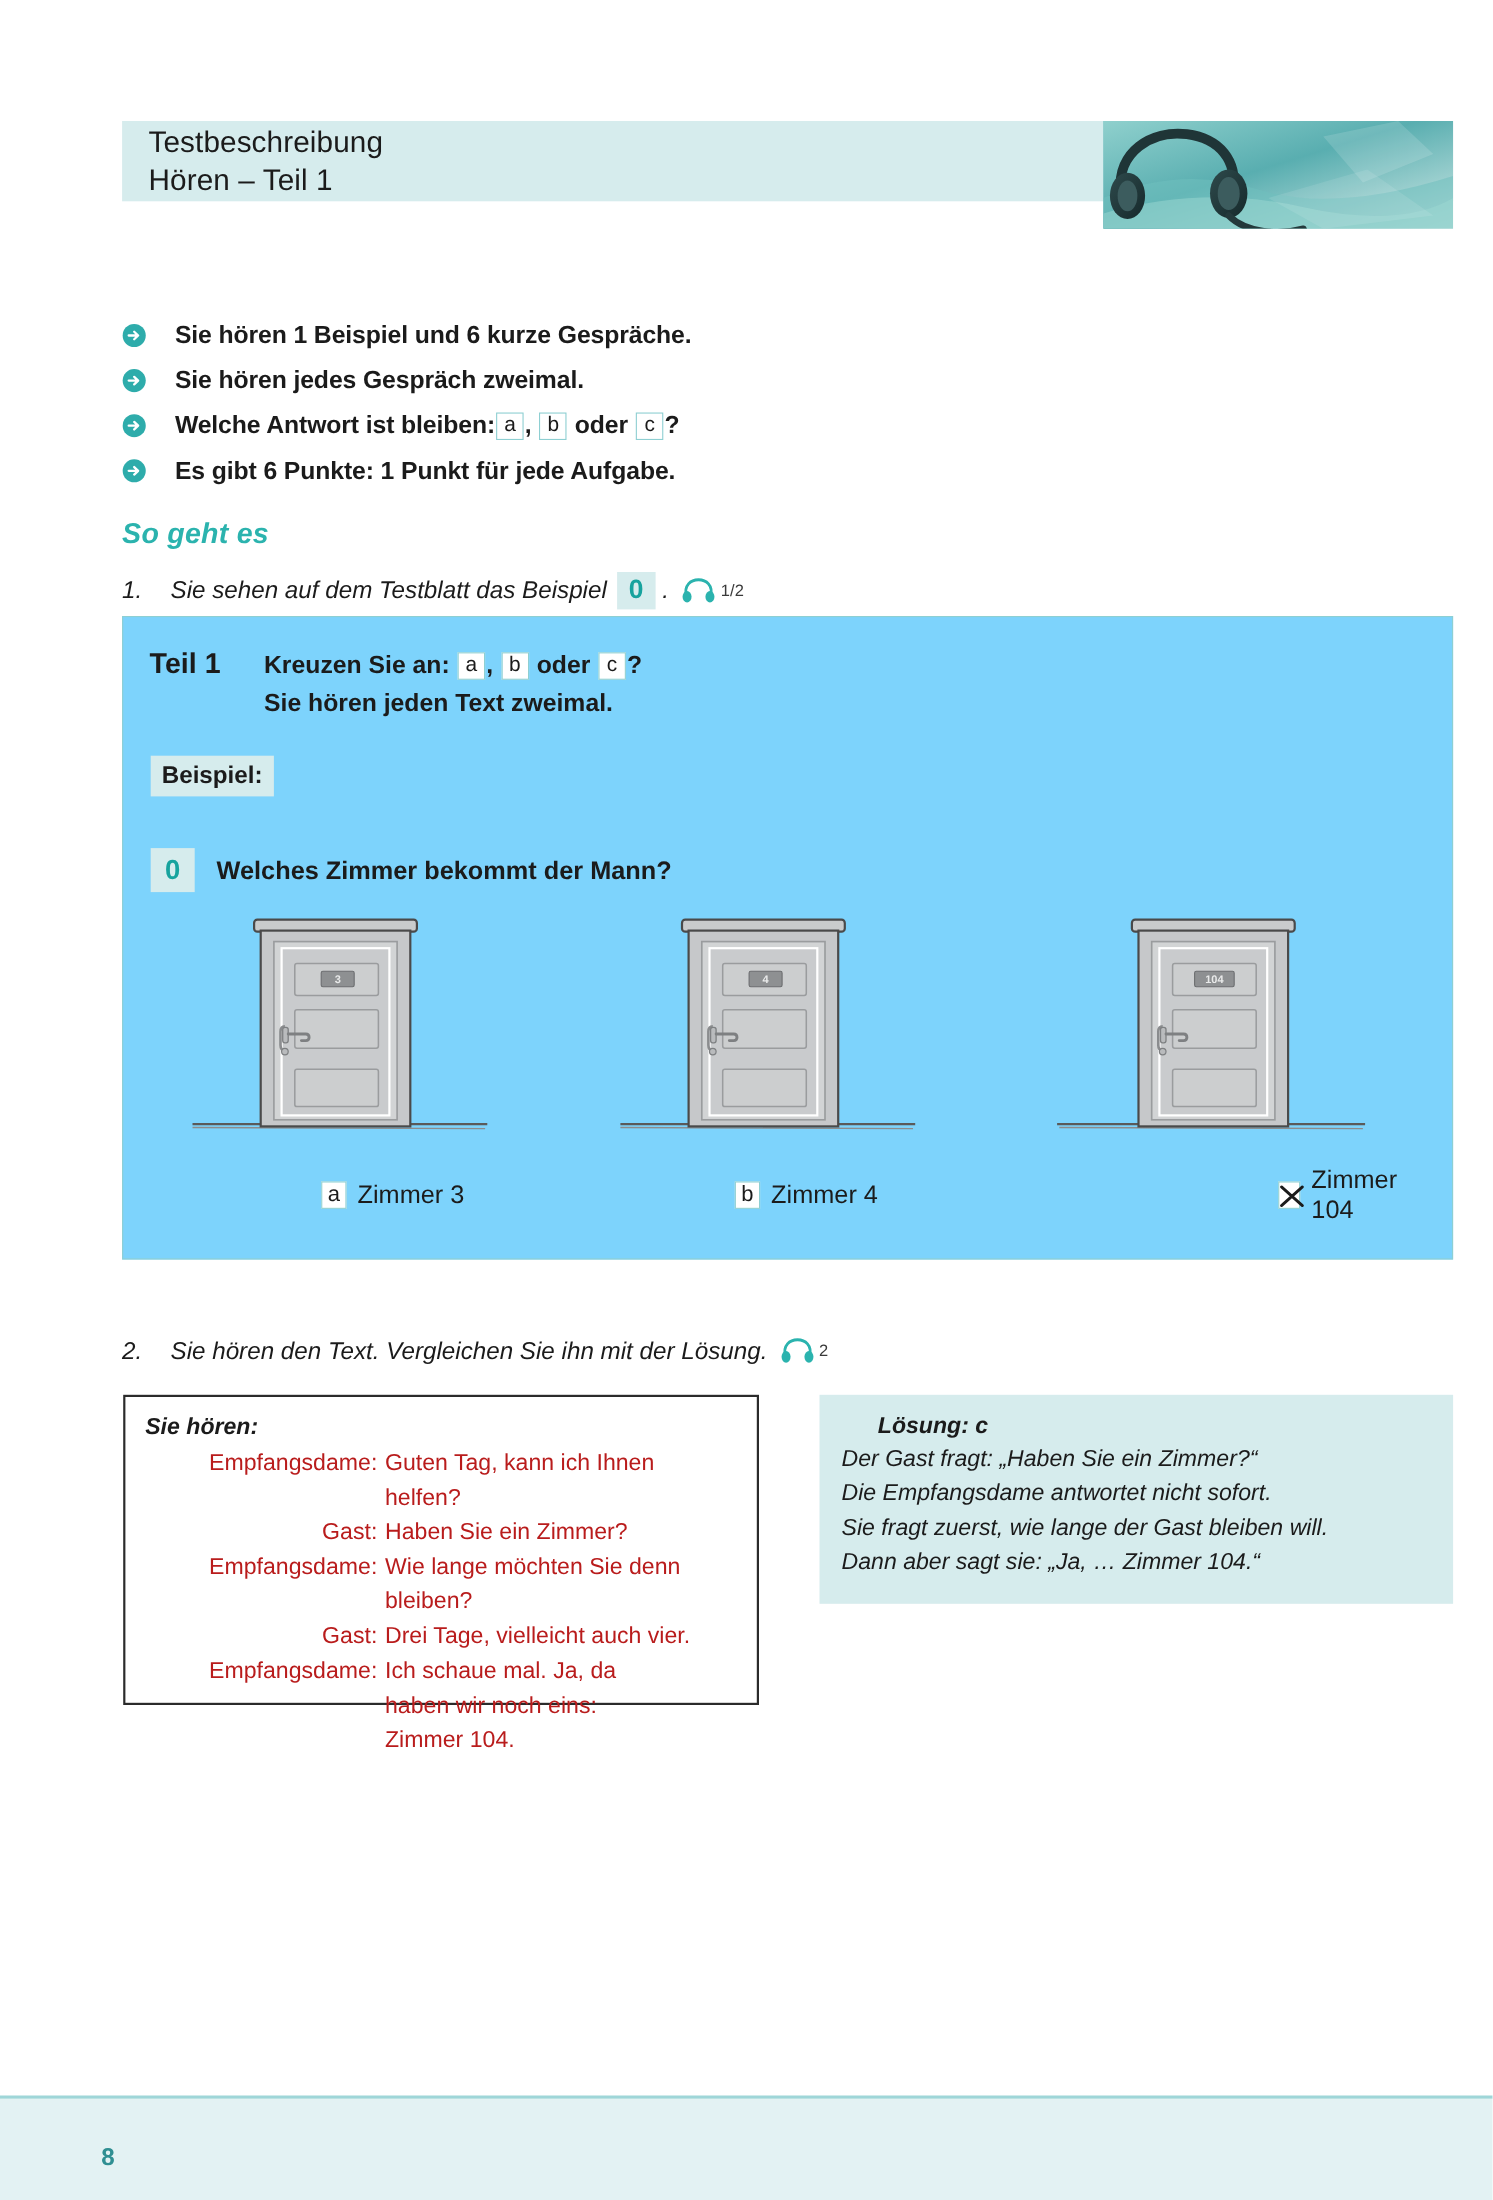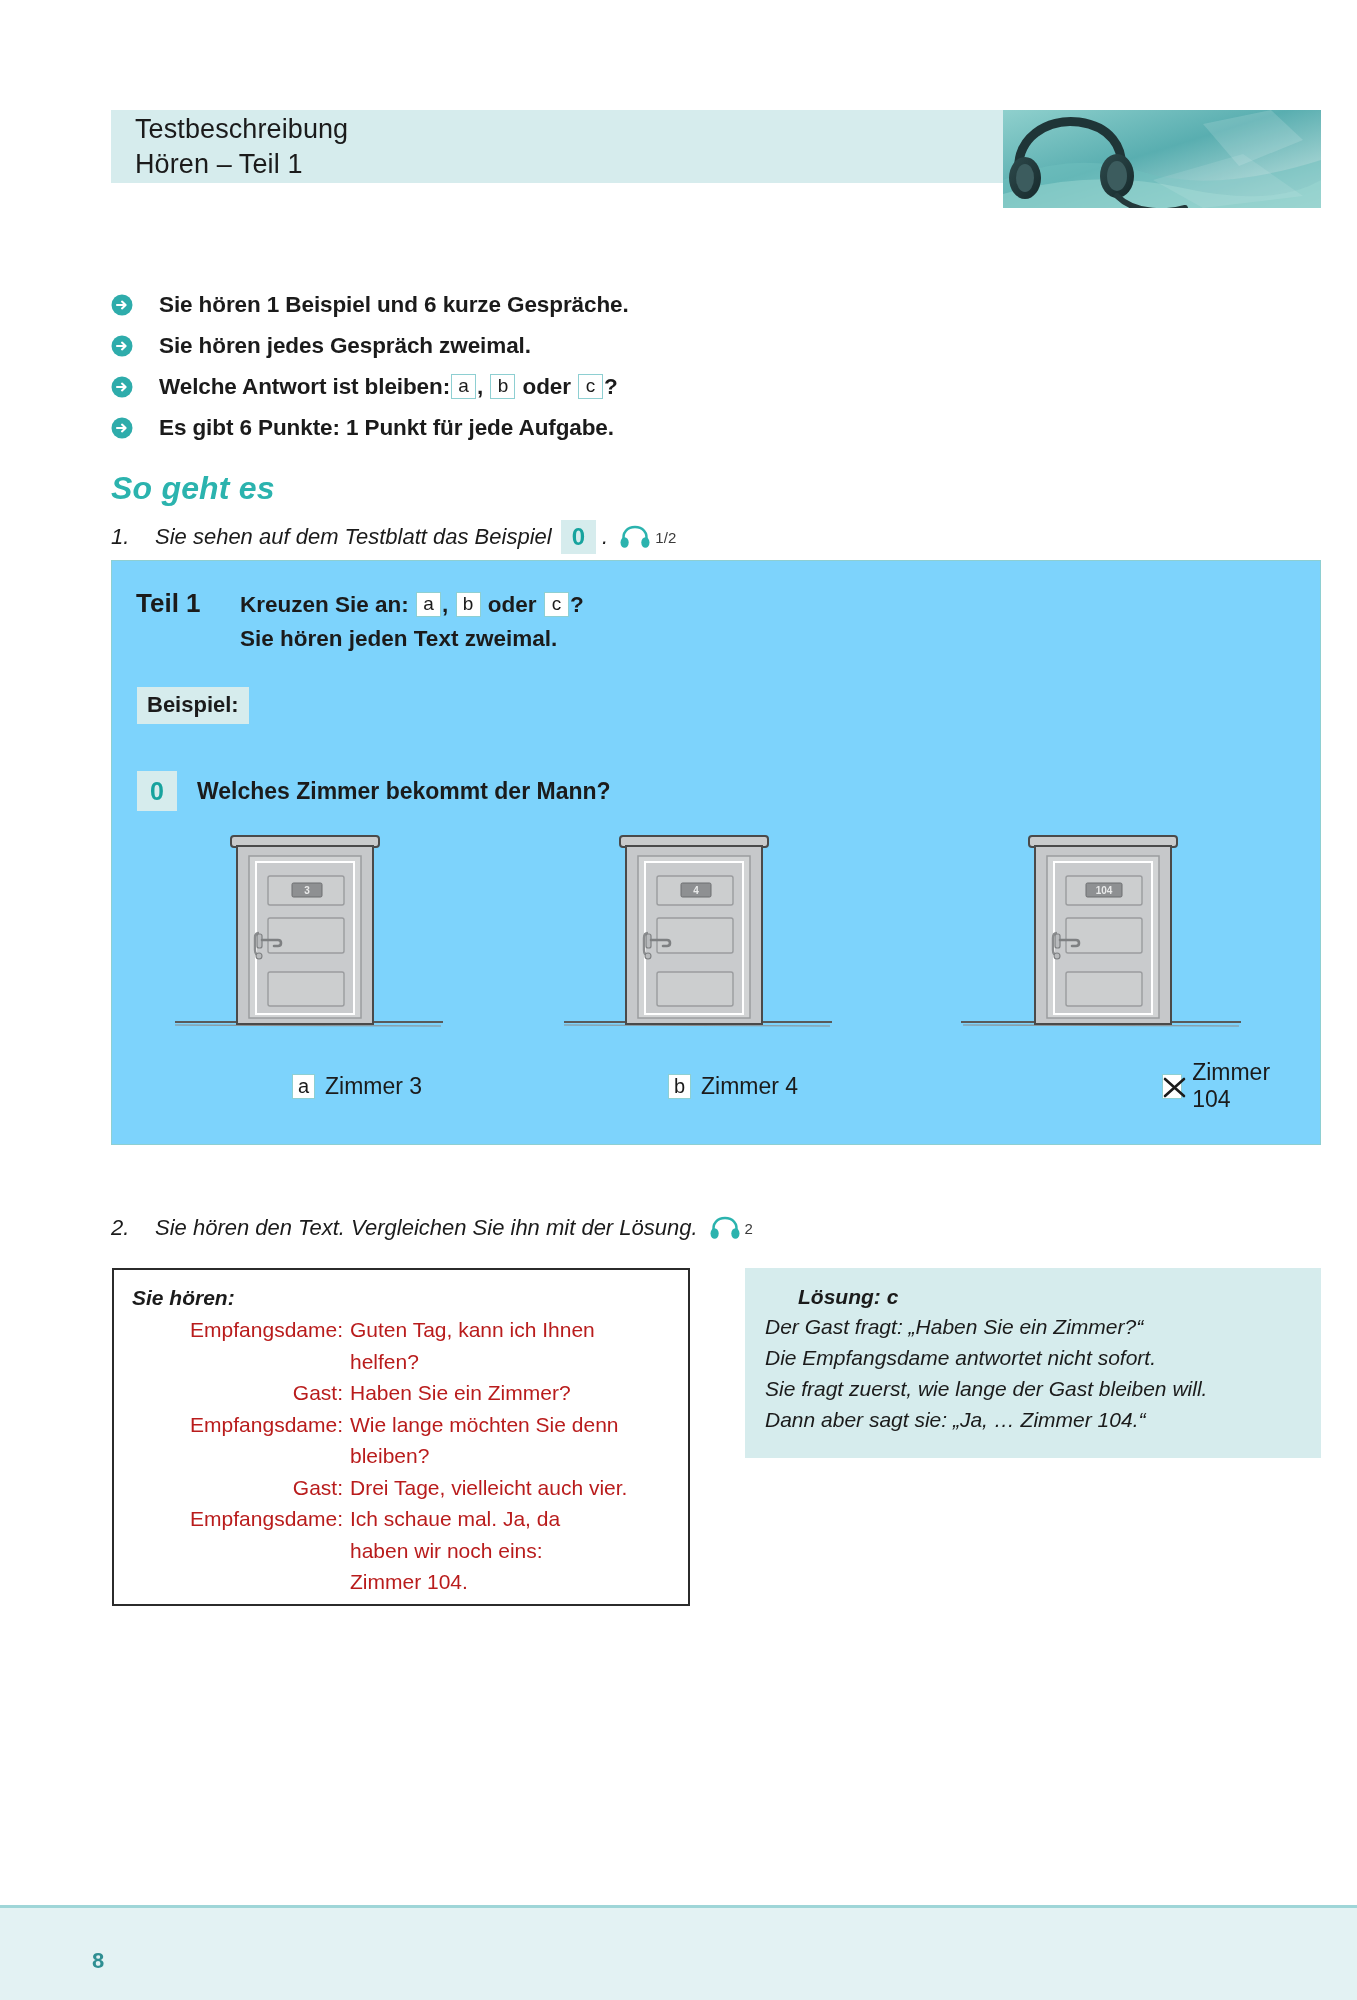--- a/index.html
+++ b/index.html
@@ -98,21 +98,21 @@
     margin: 0 1px;
     color: #1b1b1b;
     background: #fff;
   }
 
   
   .so-geht-es {
     position: absolute;
     left: 111px;
     top: 470px;
-    font-size: 32px;
+    font-size: 26px;
     font-weight: bold;
     font-style: italic;
     color: #2bb3ae;
     letter-spacing: 0.2px;
   }
 
   .step1 {
     position: absolute;
     left: 111px;
     top: 520px;
@@ -275,21 +275,21 @@
     font-style: italic;
     color: #1b1b1b;
   }
 
   
   .transcript-box {
     position: absolute;
     left: 112px;
     top: 1268px;
     width: 578px;
-    height: 338px;
+    height: 282px;
     border: 2px solid #2b2b2b;
     box-sizing: border-box;
     background: #fff;
     padding: 16px 20px 0 18px;
   }
   .tr-title {
     font-size: 21px;
     font-weight: bold;
     font-style: italic;
     margin-bottom: 4px;

